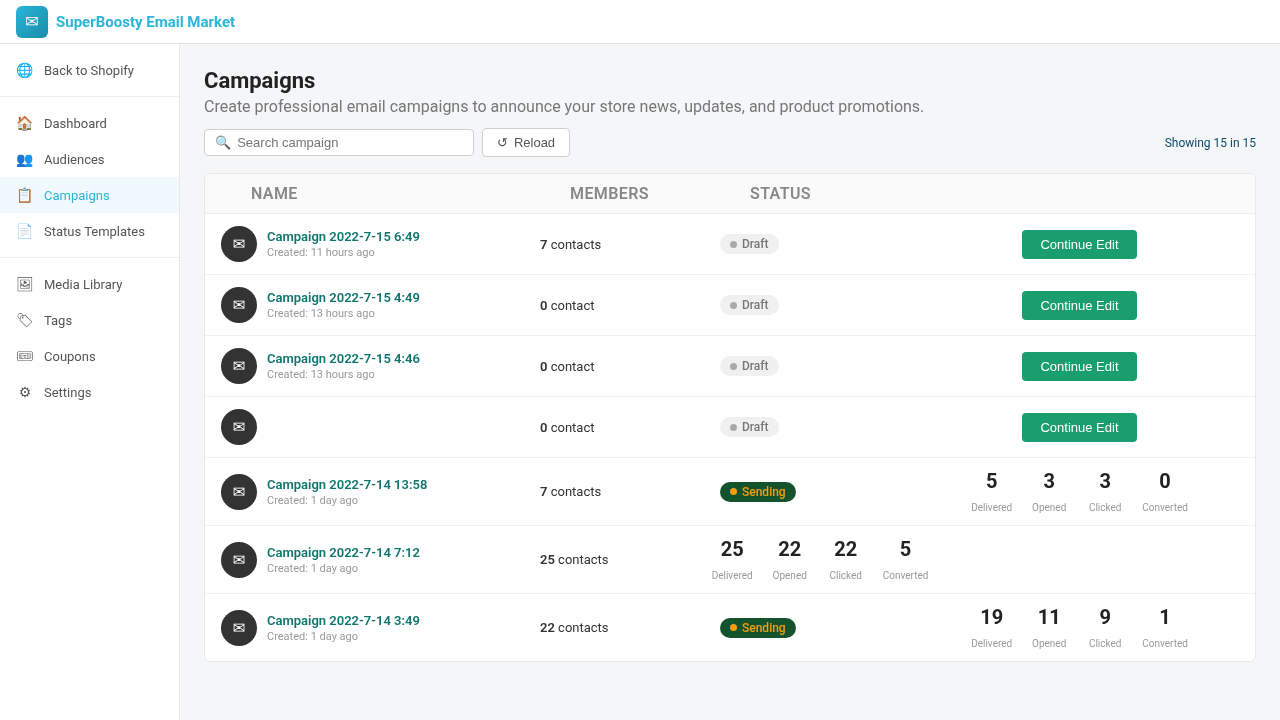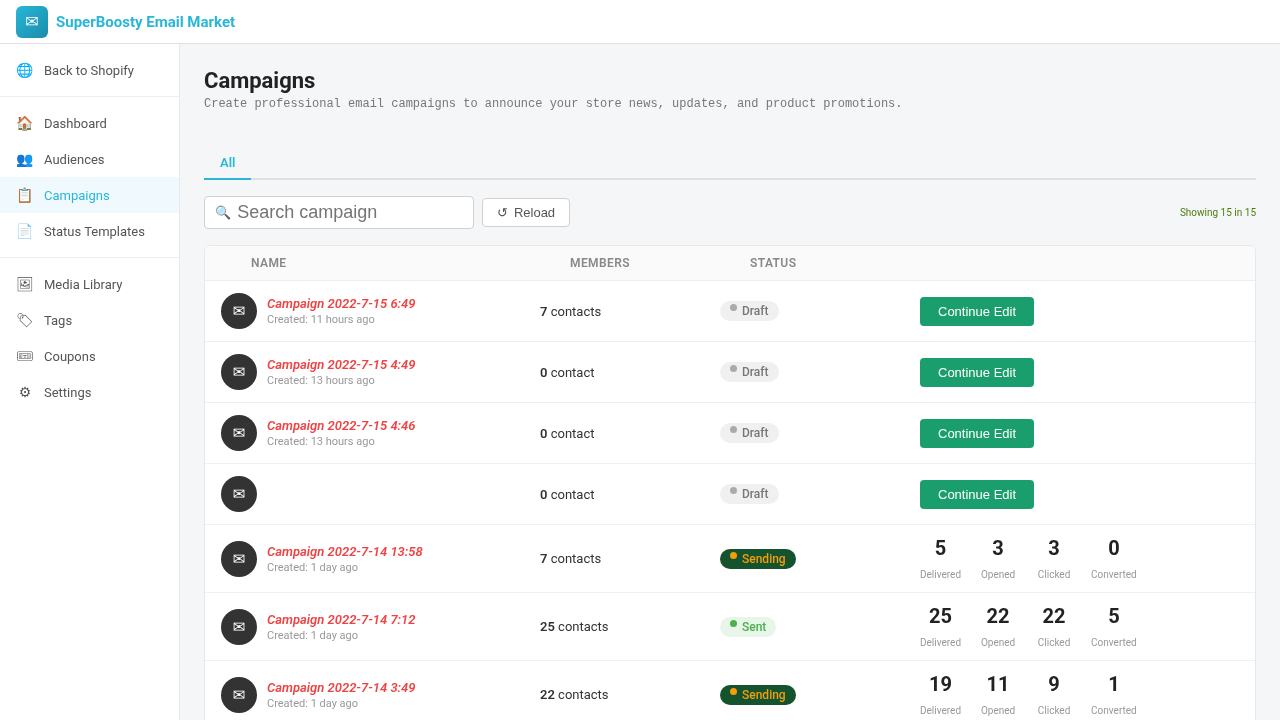--- a/index.html
+++ b/index.html
@@ -18,63 +18,63 @@
     
     .sidebar { width: 180px; background: #fff; border-right: 1px solid #e8e8e8; padding: 8px 0; display: flex; flex-direction: column; overflow-y: auto; }
     .sidebar-item { display: flex; align-items: center; gap: 10px; padding: 9px 16px; cursor: pointer; color: #555; font-size: 13px; }
     .sidebar-item.active { color: #29b6d8; background: #f0fafe; }
     .sidebar-item .icon { width: 18px; height: 18px; display: flex; align-items: center; justify-content: center; font-size: 14px; flex-shrink: 0; }
     .sidebar-divider { height: 1px; background: #eee; margin: 8px 0; }
 
     
     .main { flex: 1; overflow-y: auto; background: #f4f6f8; padding: 24px; }
     .page-title { font-size: 22px; font-weight: 700; color: #222; margin-bottom: 4px; }
-    .page-subtitle { color: #777; font-size: 12px; margin-bottom: 36px; font-family: Liberation Mono, monospace; }
+    .page-subtitle { color: #777; font-size: 16px; margin-bottom: 12px; }
 
     
     .tabs { display: flex; border-bottom: 2px solid #e0e0e0; margin-bottom: 16px; }
     .tab { padding: 8px 16px; cursor: pointer; font-size: 13px; color: #666; border-bottom: 2px solid transparent; margin-bottom: -2px; }
     .tab.active { color: #29b6d8; border-bottom-color: #29b6d8; font-weight: 600; }
 
     
     .toolbar { display: flex; align-items: center; justify-content: space-between; margin-bottom: 16px; }
     .toolbar-left { display: flex; align-items: center; gap: 8px; }
     .search-box { display: flex; align-items: center; border: 1px solid #d0d0d0; border-radius: 4px; padding: 5px 10px; background: #fff; width: 270px; }
-    .search-box input { border: none; outline: none; font-size: 18px; width: 100%; color: #ef4444; background: transparent; }
+    .search-box input { border: none; outline: none; font-size: 13px; width: 100%; color: #ef4444; background: transparent; }
     .search-icon-svg { color: #999; font-size: 13px; margin-right: 6px; }
     .reload-btn { display: flex; align-items: center; gap: 6px; border: 1px solid #d0d0d0; border-radius: 4px; padding: 6px 14px; background: #fff; cursor: pointer; font-size: 13px; color: #555; }
-    .showing-text { font-size: 10px; color: #4d7c0f; }
+    .showing-text { font-size: 12px; color: #0c4a6e; }
 
     
     .campaign-table { background: #fff; border-radius: 6px; border: 1px solid #e8e8e8; overflow: hidden; }
     .table-header { display: grid; grid-template-columns: 1fr 180px 200px 1fr; padding: 10px 16px; border-bottom: 1px solid #eee; background: #fafafa; }
-    .table-header-cell { font-size: 12px; font-weight: 600; color: #888; text-transform: uppercase; letter-spacing: 0.4px; padding-left: 30px; }
+    .table-header-cell { font-size: 16px; font-weight: 600; color: #888; text-transform: uppercase; letter-spacing: 0.4px; padding-left: 30px; }
 
     .table-row { display: grid; grid-template-columns: 1fr 180px 200px 1fr; align-items: center; padding: 12px 16px; border-bottom: 1px solid #f0f0f0; }
     .table-row:last-child { border-bottom: none; }
 
     .campaign-info { display: flex; align-items: center; gap: 10px; }
     .campaign-icon { width: 36px; height: 36px; background: #333; border-radius: 50%; display: flex; align-items: center; justify-content: center; color: #fff; font-size: 15px; flex-shrink: 0; }
-    .campaign-name { font-weight: 600; font-size: 13px; color: #ef4444; font-style: italic; }
+    .campaign-name { font-weight: 600; font-size: 13px; color: #0f766e; }
     .campaign-created { font-size: 11px; color: #999; margin-top: 2px; }
 
     .members-cell { font-size: 13px; color: #333; }
     .members-cell strong { font-weight: 600; }
 
     .status-cell { display: flex; align-items: center; }
-    .badge { display: inline-flex; align-items: flex-start; gap: 5px; padding: 3px 10px; border-radius: 12px; font-size: 12px; font-weight: 500; }
+    .badge { display: inline-flex; align-items: center; gap: 5px; padding: 3px 10px; border-radius: 12px; font-size: 12px; font-weight: 500; }
     .badge-draft { background: #f0f0f0; color: #777; }
     .badge-sending { background: #14532d; color: #f59e0b; }
     .badge-sent { background: #e8f5e9; color: #4caf50; }
     .badge-dot { width: 7px; height: 7px; border-radius: 50%; flex-shrink: 0; }
     .badge-draft .badge-dot { background: #aaa; }
     .badge-sending .badge-dot { background: #f59e0b; }
     .badge-sent .badge-dot { background: #4caf50; }
 
-    .action-cell { display: flex; align-items: center; justify-content: flex-start; }
+    .action-cell { display: flex; align-items: center; justify-content: center; }
     .continue-btn { background: #1a9e6e; color: #fff; border: none; border-radius: 4px; padding: 7px 18px; font-size: 13px; font-weight: 500; cursor: pointer; }
 
     .stats-cell { display: flex; align-items: center; gap: 18px; justify-content: flex-end; }
     .stat-item { text-align: center; min-width: 38px; }
     .stat-value { font-size: 20px; font-weight: 700; color: #222; line-height: 1.1; }
     .stat-label { font-size: 10px; color: #999; margin-top: 10px; }
   </style>
 </head>
 <body>
 
@@ -127,23 +127,20 @@
     <div class="sidebar-item">
       <span class="icon">⚙</span>
       <span>Settings</span>
     </div>
   </div>
 
   <div class="main">
     <h1 class="page-title">Campaigns</h1>
     <p class="page-subtitle">Create professional email campaigns to announce your store news, updates, and product promotions.</p>
 
-    <div class="tabs">
-      <div class="tab active">All</div>
-    </div>
 
     <div class="toolbar">
       <div class="toolbar-left">
         <div class="search-box">
           <span class="search-icon-svg">🔍</span>
           <input type="text" placeholder="Search campaign" style="">
         </div>
         <button class="reload-btn">
           <span>↺</span>
           <span>Reload</span>
@@ -275,26 +272,20 @@
 
       <div class="table-row">
         <div class="campaign-info">
           <div class="campaign-icon">✉</div>
           <div>
             <div class="campaign-name">Campaign 2022-7-14 7:12</div>
             <div class="campaign-created">Created:  1 day ago</div>
           </div>
         </div>
         <div class="members-cell"><strong>25</strong> <span>contacts</span></div>
-        <div class="status-cell">
-          <span class="badge badge-sent">
-            <span class="badge-dot"></span>
-            <span>Sent</span>
-          </span>
-        </div>
         <div class="action-cell">
           <div class="stats-cell">
             <div class="stat-item">
               <div class="stat-value">25</div>
               <div class="stat-label">Delivered</div>
             </div>
             <div class="stat-item">
               <div class="stat-value">22</div>
               <div class="stat-label">Opened</div>
             </div>

